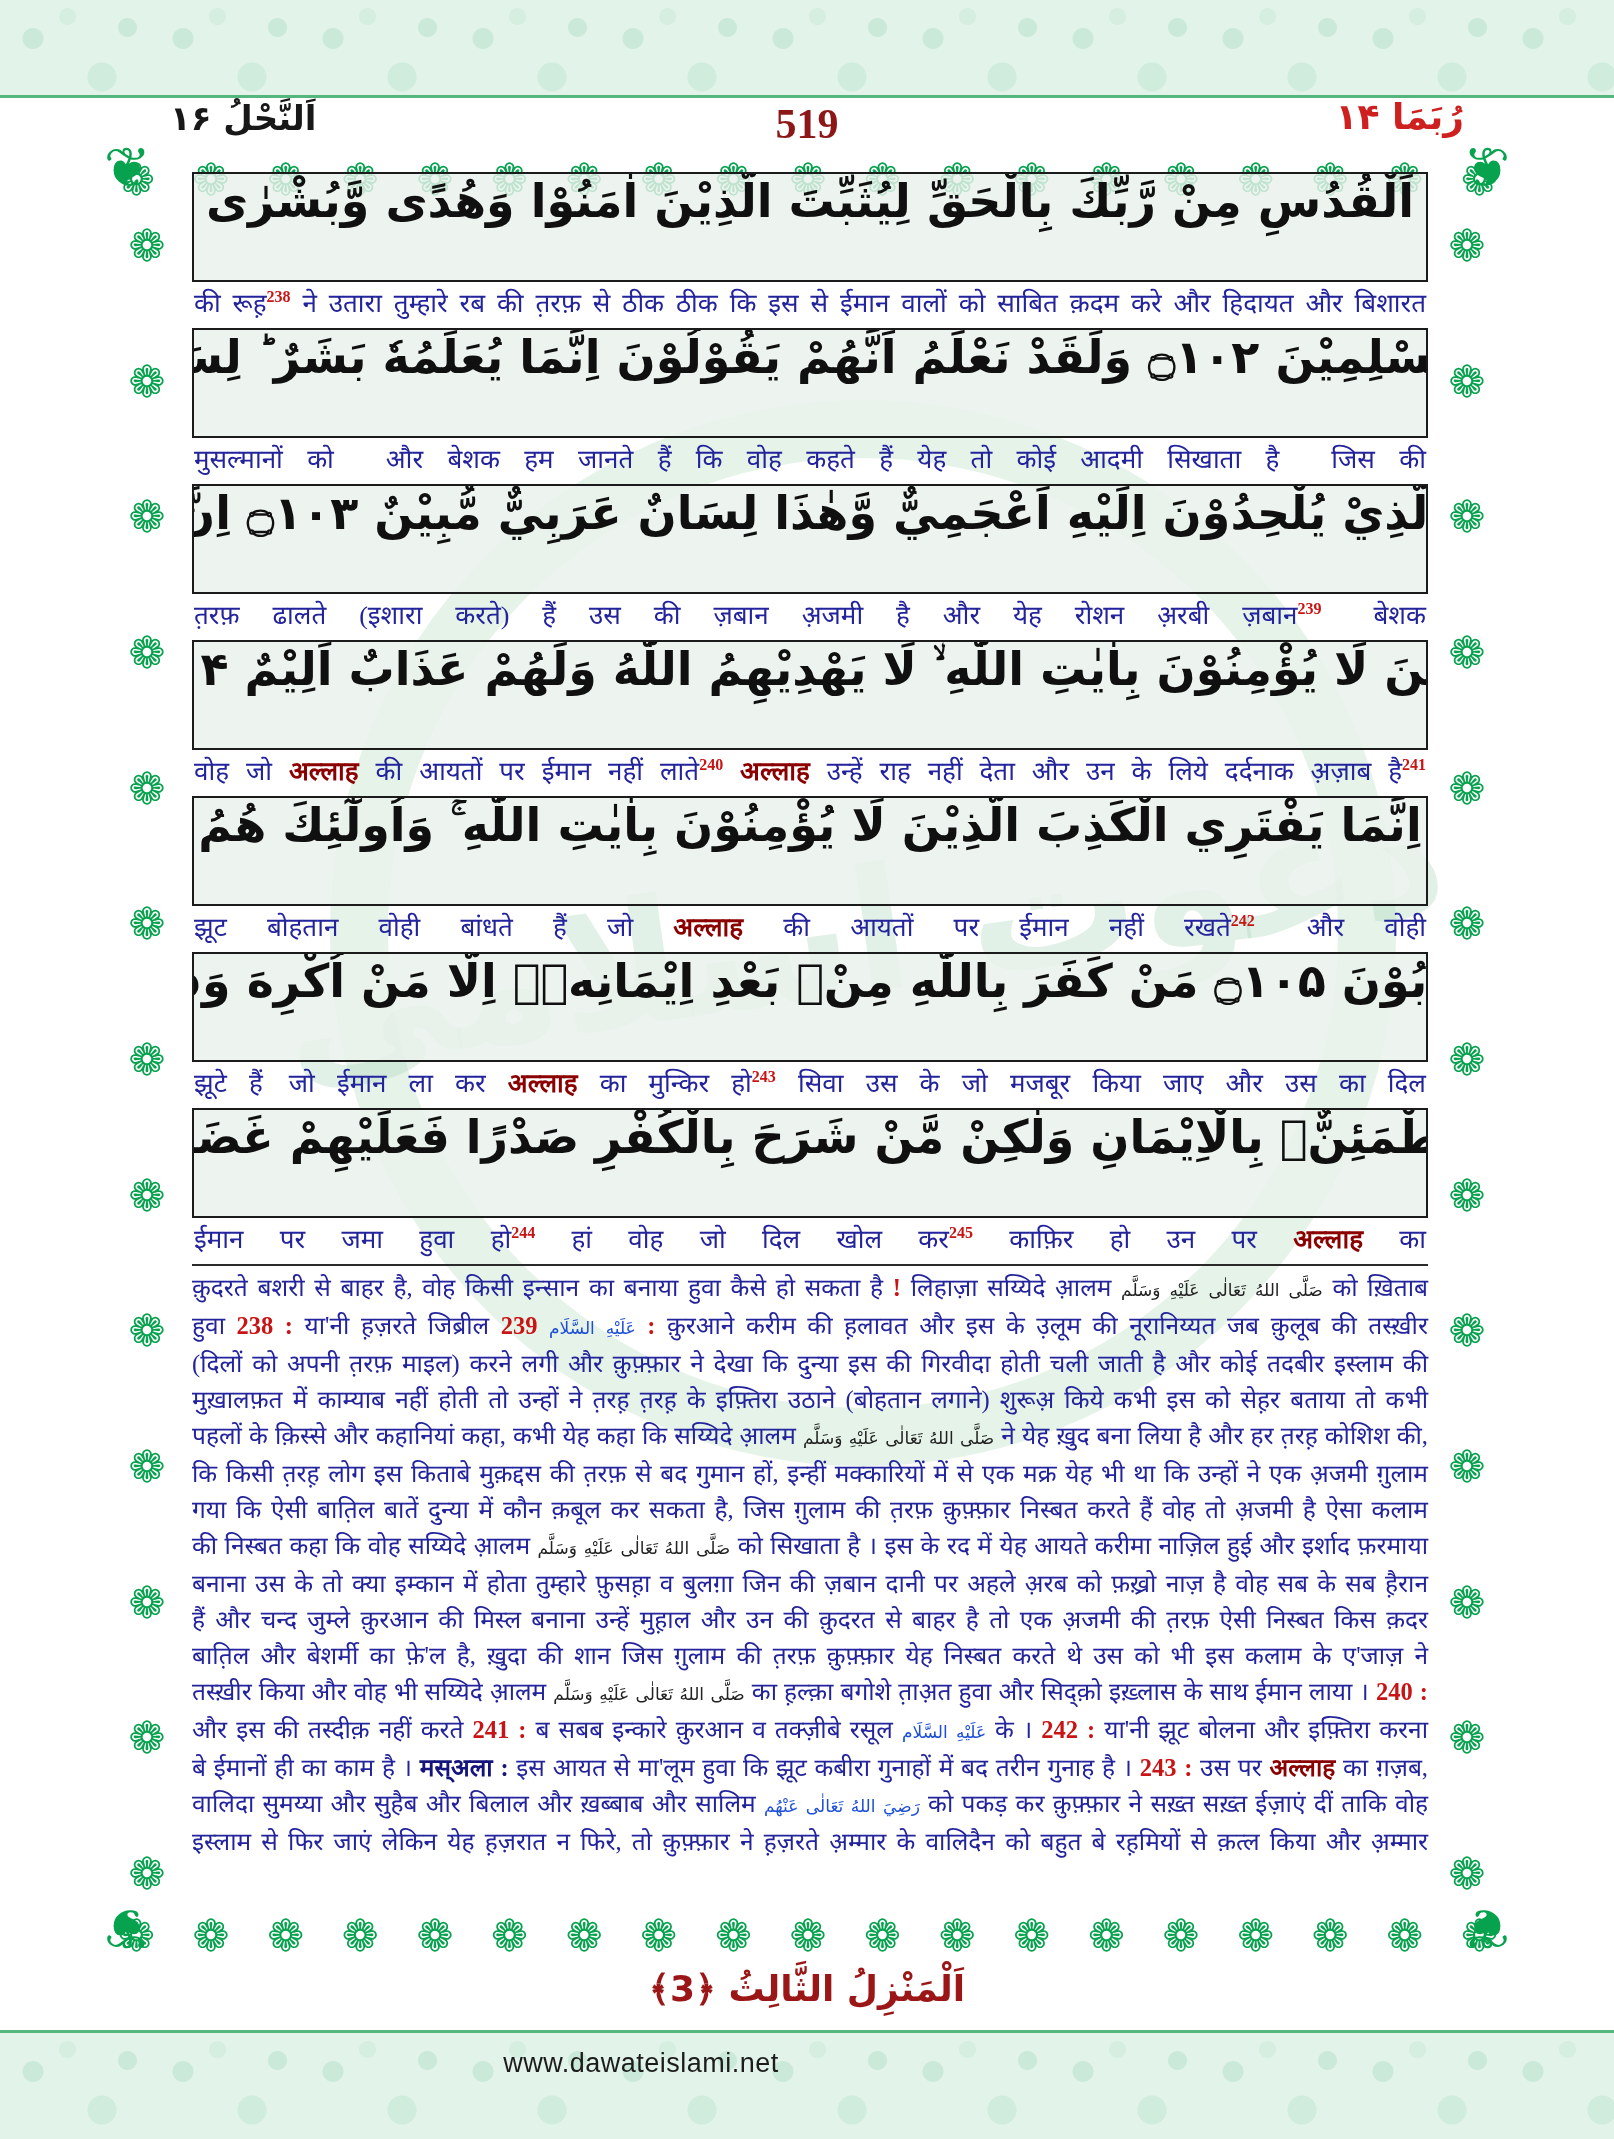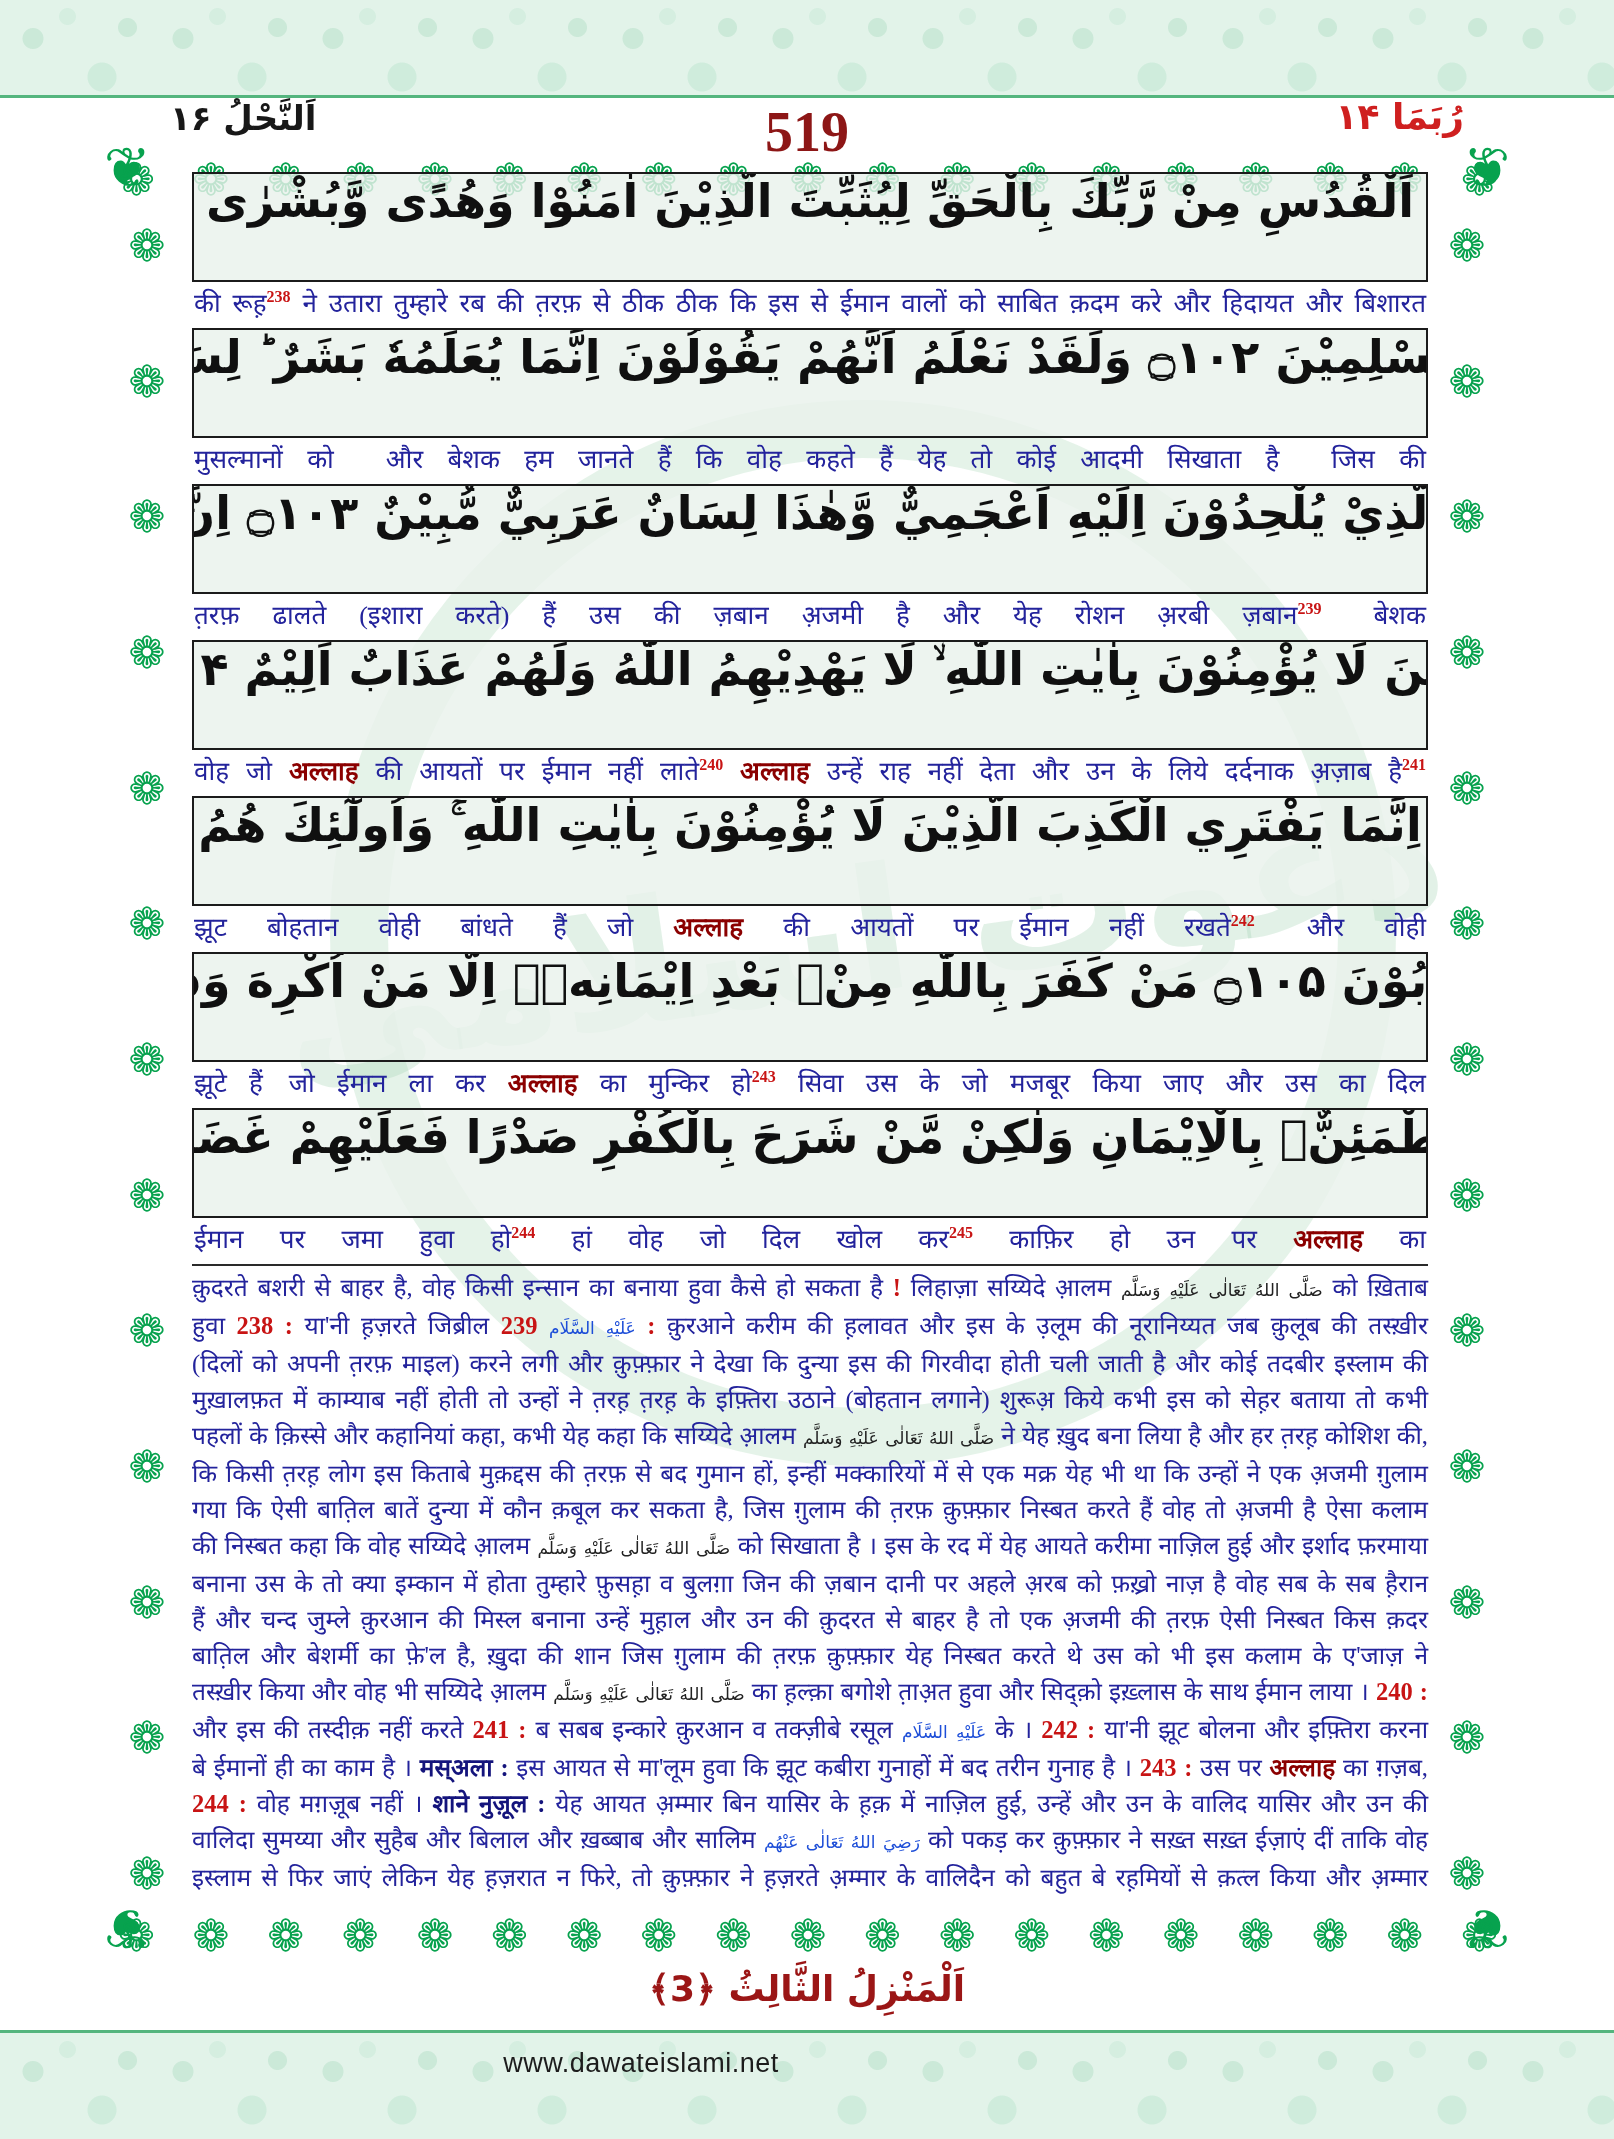--- a/index.html
+++ b/index.html
@@ -25,21 +25,21 @@
     position:absolute;top:2048px;left:0;width:1282px;text-align:center;
     font-family:"Liberation Sans", sans-serif;font-size:27px;color:#1c1c1c;letter-spacing:.5px;
   }
   
   .hdr-surah{
     position:absolute;top:98px;left:170px;
     font-family:"DejaVu Sans", sans-serif;font-size:34px;font-weight:bold;color:#181818;direction:rtl;
   }
   .hdr-page{
     position:absolute;top:100px;left:0;width:1614px;text-align:center;
-    font-family:"Liberation Serif", serif;font-size:56px;font-weight:bold;color:#8d1616;
+    font-family:"Liberation Serif", serif;font-size:42px;font-weight:bold;color:#8d1616;
   }
   .hdr-para{
     position:absolute;top:96px;right:150px;
     font-family:"DejaVu Sans", sans-serif;font-size:36px;font-weight:bold;color:#cf2020;direction:rtl;
   }
   
   .orn-row{position:absolute;left:118px;width:1380px;height:60px;display:flex;justify-content:space-between;align-items:center;}
   .orn-row-top{top:150px;}
   .orn-row-bottom{top:1906px;}
   .orn-col{position:absolute;top:224px;height:1672px;width:58px;display:flex;flex-direction:column;justify-content:space-between;align-items:center;}
@@ -224,20 +224,19 @@
       <div class="c-line"><span>पहलों के क़िस्से और कहानियां कहा, कभी येह कहा कि सय्यिदे आ़लम </span><span class="seg-ar">صَلَّى اللهُ تَعَالٰى عَلَيْهِ وَسَلَّم</span><span> ने येह ख़ुद बना लिया है और हर त़रह़ कोशिश की,</span></div>
       <div class="c-line"><span>कि किसी त़रह़ लोग इस किताबे मुक़द्दस की त़रफ़ से बद गुमान हों, इन्हीं मक्कारियों में से एक मक्र येह भी था कि उन्हों ने एक अ़जमी ग़ुलाम</span></div>
       <div class="c-line"><span>गया कि ऐसी बात़िल बातें दुन्या में कौन क़बूल कर सकता है, जिस ग़ुलाम की त़रफ़ क़ुफ़्फ़ार निस्बत करते हैं वोह तो अ़जमी है ऐसा कलाम</span></div>
       <div class="c-line"><span>की निस्बत कहा कि वोह सय्यिदे आ़लम </span><span class="seg-ar">صَلَّى اللهُ تَعَالٰى عَلَيْهِ وَسَلَّم</span><span> को सिखाता है । इस के रद में येह आयते करीमा नाज़िल हुई और इर्शाद फ़रमाया</span></div>
       <div class="c-line"><span>बनाना उस के तो क्या इम्कान में होता तुम्हारे फ़ुसह़ा व बुलग़ा जिन की ज़बान दानी पर अहले अ़रब को फ़ख़्रो नाज़ है वोह सब के सब है़रान</span></div>
       <div class="c-line"><span>हैं और चन्द जुम्ले क़ुरआन की मिस्ल बनाना उन्हें मुह़ाल और उन की क़ुदरत से बाहर है तो एक अ़जमी की त़रफ़ ऐसी निस्बत किस क़दर</span></div>
       <div class="c-line"><span>बात़िल और बेशर्मी का फ़े'ल है, ख़ुदा की शान जिस ग़ुलाम की त़रफ़ क़ुफ़्फ़ार येह निस्बत करते थे उस को भी इस कलाम के ए'जाज़ ने</span></div>
       <div class="c-line"><span>तस्ख़ीर किया और वोह भी सय्यिदे आ़लम </span><span class="seg-ar">صَلَّى اللهُ تَعَالٰى عَلَيْهِ وَسَلَّم</span><span> का ह़ल्क़ा बगोशे त़ाअ़त हुवा और सिद्क़ो इख़्लास के साथ ईमान लाया । </span><span class="seg-red">240 :</span></div>
       <div class="c-line"><span>और इस की तस्दीक़ नहीं करते </span><span class="seg-red">241 :</span><span> ब सबब इन्कारे क़ुरआन व तक्ज़ीबे रसूल </span><span class="seg-arm">عَلَيْهِ السَّلَام</span><span> के । </span><span class="seg-red">242 :</span><span> या'नी झूट बोलना और इफ़्तिरा करना</span></div>
       <div class="c-line"><span>बे ईमानों ही का काम है । </span><span class="seg-bold">मस्अला :</span><span> इस आयत से मा'लूम हुवा कि झूट कबीरा गुनाहों में बद तरीन गुनाह है । </span><span class="seg-red">243 :</span><span> उस पर </span><span class="seg-allah">अल्लाह</span><span> का ग़ज़ब,</span></div>
-      <div class="c-line"><span class="seg-red">244 :</span><span> वोह मग़ज़ूब नहीं । </span><span class="seg-bold">शाने नुज़ूल :</span><span> येह आयत अ़म्मार बिन यासिर के ह़क़ में नाज़िल हुई, उन्हें और उन के वालिद यासिर और उन की</span></div>
       <div class="c-line"><span>वालिदा सुमय्या और सुहैब और बिलाल और ख़ब्बाब और सालिम </span><span class="seg-arm">رَضِيَ اللهُ تَعَالٰى عَنْهُم</span><span> को पकड़ कर क़ुफ़्फ़ार ने सख़्त सख़्त ईज़ाएं दीं ताकि वोह</span></div>
       <div class="c-line"><span>इस्लाम से फिर जाएं लेकिन येह ह़ज़रात न फिरे, तो क़ुफ़्फ़ार ने ह़ज़रते अ़म्मार के वालिदैन को बहुत बे रह़मियों से क़त्ल किया और अ़म्मार</span></div>
     </div>
 </div>
 
 <div class="manzil">اَلْمَنْزِلُ الثَّالِثُ ﴿3﴾</div>
 <div class="site-url">www.dawateislami.net</div>
 
 </body></html>

